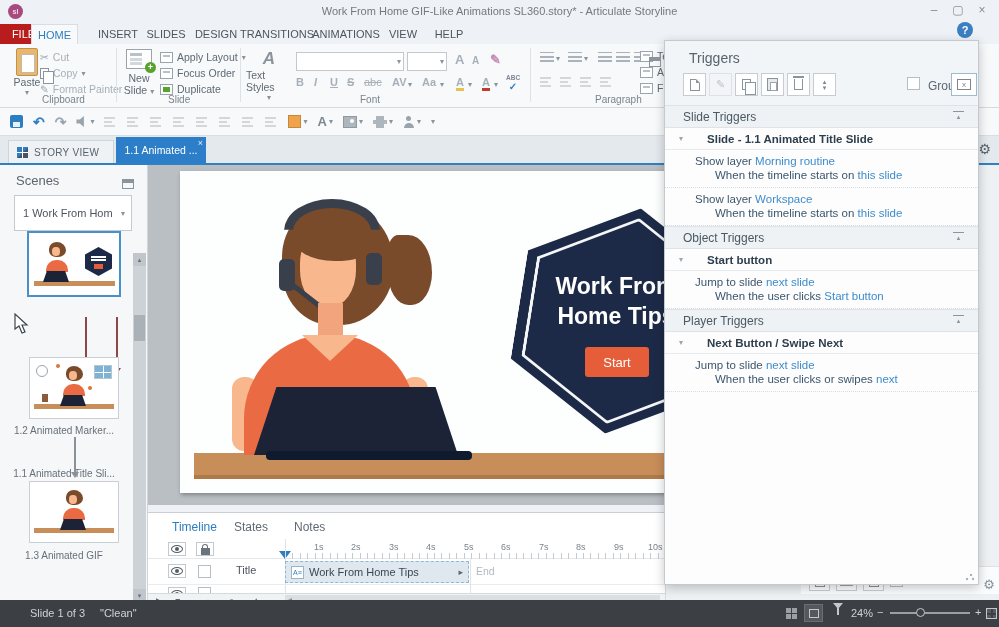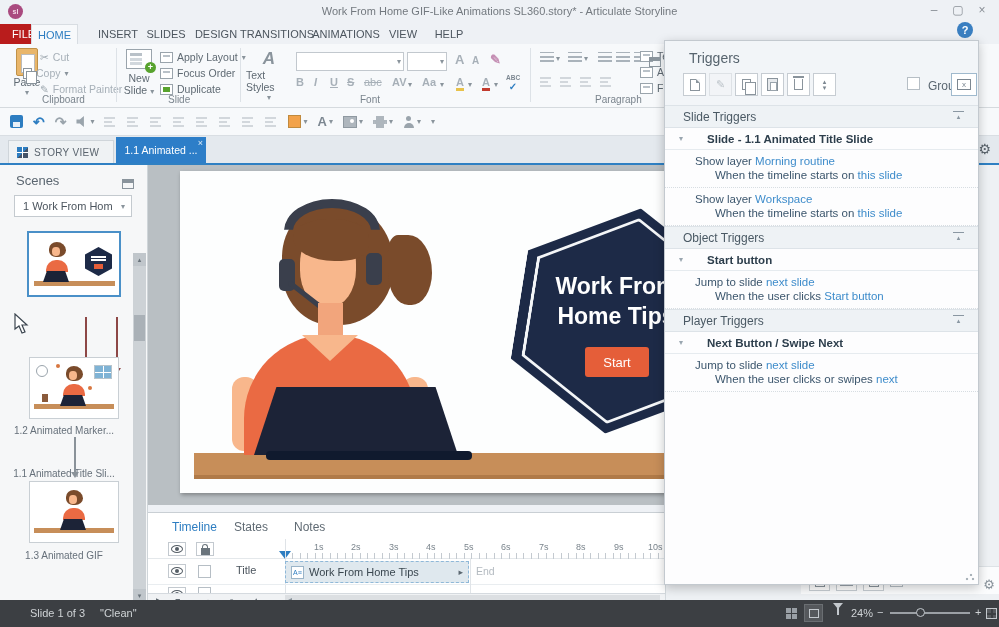--- a/index.html
+++ b/index.html
@@ -84,21 +84,21 @@
               font-size:10.5px; display:flex; align-items:center; justify-content:center; }
   .slidetab .x { position:absolute; right:3px; top:1px; font-size:9px; color:#dcecf8; }
   .blue-line { position:absolute; left:0; top:163px; width:999px; height:2px; background:#2f80c3; }
   .dock-gear { position:absolute; right:8px; top:141px; font-size:14px; color:#5a646c; }
 
   
   .scenes { position:absolute; left:0; top:165px; width:148px; height:435px; background:#f6f7f8; border-right:1px solid #cfd5d9; }
   .scenes-title { position:absolute; left:16px; top:8px; font-size:13px; color:#5b6670; }
   .ico-dock { width:12px; height:10px; border:1px solid #8a949c; position:relative; display:inline-block; }
   .ico-dock::before { content:""; position:absolute; left:0; right:0; top:0; height:3px; background:#8a949c; }
-  .scene-dd { position:absolute; left:14px; top:30px; width:118px; height:22px; background:#fff; border:1px solid #c4cacf;
+  .scene-dd { position:absolute; left:14px; top:30px; width:118px; height:36px; background:#fff; border:1px solid #c4cacf;
               font-size:11px; color:#4c555e; display:flex; align-items:center; padding-left:8px; }
   .scene-dd .caret { position:absolute; right:6px; }
   .card { position:absolute; background:#fff; border:1px solid #c9cfd4; overflow:hidden; }
   .card.selected { border:2px solid #4a90c8; }
   .cap { position:absolute; width:148px; text-align:center; font-size:10px; color:#66707a; }
   .flow-arrow { position:absolute; width:2px; background:#8d4746; }
   .flow-arrow::after { content:""; position:absolute; bottom:-5px; left:-3px; border-left:4px solid transparent; border-right:4px solid transparent; border-top:6px solid #8d4746; }
   .flow-arrow.gray { background:#8a9299; } .flow-arrow.gray::after { border-top-color:#8a9299; }
   .sb-track { position:absolute; left:133px; top:88px; width:13px; height:349px; background:#cdd2d6; }
   .sb-btn { position:absolute; left:0; width:13px; height:13px; background:#c0c6cb; color:#6a747c; font-size:7px; text-align:center; line-height:13px; }
@@ -270,21 +270,21 @@
 
     <div class="bigbtn" style="left:8px;top:4px;width:38px;">
       <span class="ico-clipboard"></span>
       <span>Paste</span>
       <span class="caret">▾</span>
     </div>
     <div class="smallbtn" style="left:40px;top:6px;">
       <span style="color:#9aa4ac;">✂</span>
       <span class="dis">Cut</span>
     </div>
-    <div class="smallbtn" style="left:23px;top:22px;">
+    <div class="smallbtn" style="left:40px;top:22px;">
       <span class="ico-copy"></span>
       <span class="dis">Copy</span>
       <span class="caret">▾</span>
     </div>
     <div class="smallbtn" style="left:40px;top:38px;">
       <span style="color:#9aa4ac;">✎</span>
       <span class="dis">Format Painter</span>
     </div>
     <span class="grp-label" style="left:42px;top:50px;">Clipboard</span>
     <div class="rsep" style="left:116px;"></div>

